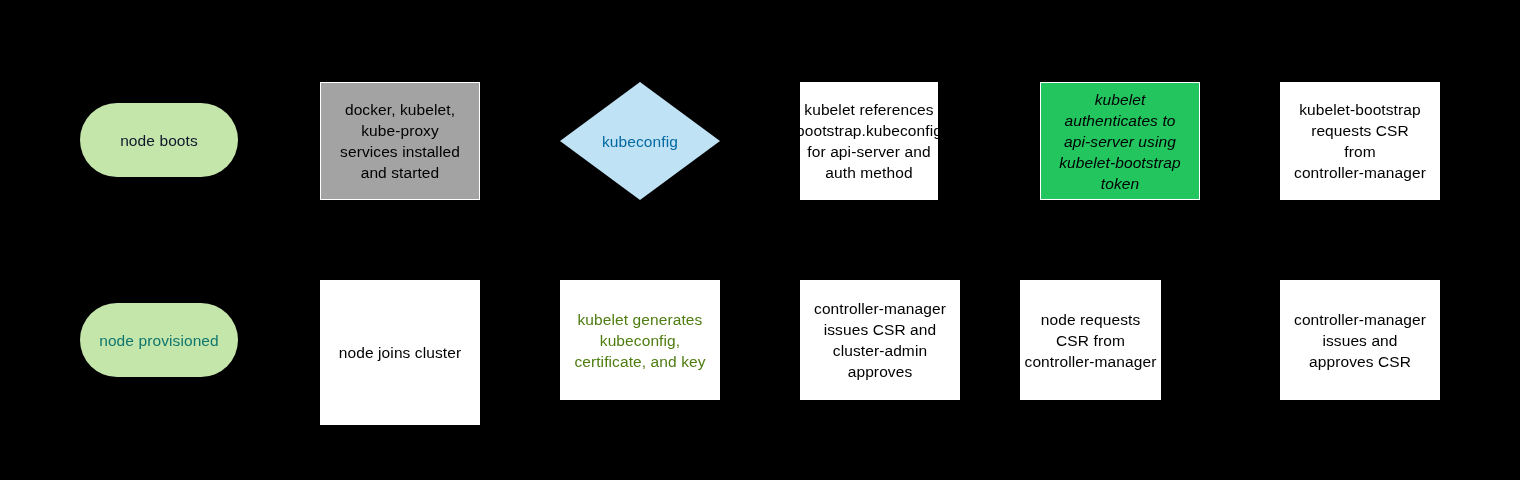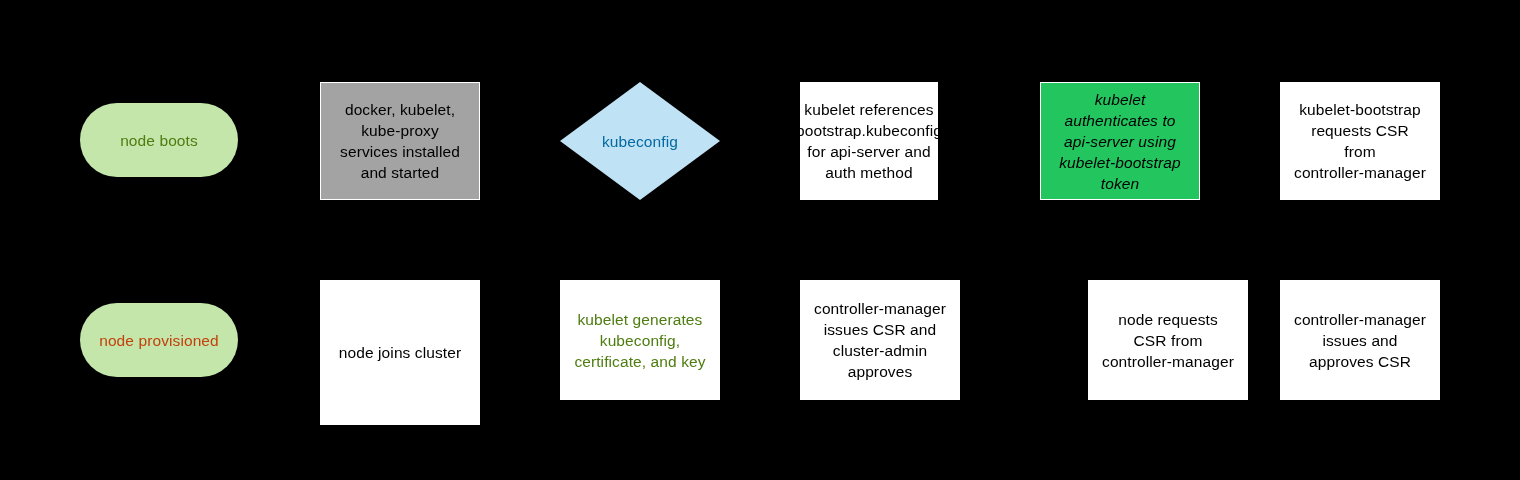--- a/index.html
+++ b/index.html
@@ -82,21 +82,21 @@
     white-space: pre;
     overflow: visible;
   }
 </style>
 </head>
 <body>
 
 <div id="canvas" style="background: rgb(0, 0, 0);">
 
 <div class="node terminator" style="left: 80px; top: 103px; width: 158px; height: 74px; background: rgb(197, 230, 171);">
-      <div class="label" style="color: #4d7c0f;">node boots</div>
+      <div class="label" style="color: #0f172a;">node boots</div>
     </div>
     <div class="node process" style="left: 320px; top: 82px; width: 160px; height: 118px; background: #a3a3a3;">
       <div class="label" style="color: rgb(0, 0, 0);">docker, kubelet,
 kube-proxy
 services installed
 and started</div>
     </div>
     <div class="node decision" style="left: 560px; top: 82px; width: 160px; height: 118px;">
       <div class="diamond-shape" style="background: rgb(192, 226, 245);"></div>
       <div class="label" style="color: #0369a1;">kubeconfig</div>
@@ -114,37 +114,37 @@
 kubelet-bootstrap
 token</div>
     </div>
     <div class="node process" style="left: 1280px; top: 82px; width: 160px; height: 118px; background: rgb(255, 255, 255);">
       <div class="label" style="color: rgb(0, 0, 0);">kubelet-bootstrap
 requests CSR
 from
 controller-manager</div>
     </div>
     <div class="node terminator" style="left: 80px; top: 303px; width: 158px; height: 74px; background: rgb(197, 230, 171);">
-      <div class="label" style="color: #c2410c;">node provisioned</div>
+      <div class="label" style="color: #0f766e;">node provisioned</div>
     </div>
     <div class="node process" style="left: 320px; top: 280px; width: 160px; height: 145px; background: rgb(255, 255, 255);">
       <div class="label" style="color: rgb(0, 0, 0);">node joins cluster</div>
     </div>
     <div class="node process" style="left: 560px; top: 280px; width: 160px; height: 120px; background: rgb(255, 255, 255);">
       <div class="label" style="color: #4d7c0f;">kubelet generates
 kubeconfig,
 certificate, and key</div>
     </div>
     <div class="node process" style="left: 800px; top: 280px; width: 160px; height: 120px; background: rgb(255, 255, 255);">
       <div class="label" style="color: rgb(0, 0, 0);">controller-manager
 issues CSR and
 cluster-admin
 approves</div>
     </div>
-    <div class="node process" style="left: 1088px; top: 280px; width: 160px; height: 120px; background: rgb(255, 255, 255);">
+    <div class="node process" style="left: 1020px; top: 280px; width: 141px; height: 120px; background: rgb(255, 255, 255);">
       <div class="label" style="color: rgb(0, 0, 0);">node requests
 CSR from
 controller-manager</div>
     </div>
     <div class="node process" style="left: 1280px; top: 280px; width: 160px; height: 120px; background: rgb(255, 255, 255);">
       <div class="label" style="color: rgb(0, 0, 0);">controller-manager
 issues and
 approves CSR</div>
     </div>
   </div>

